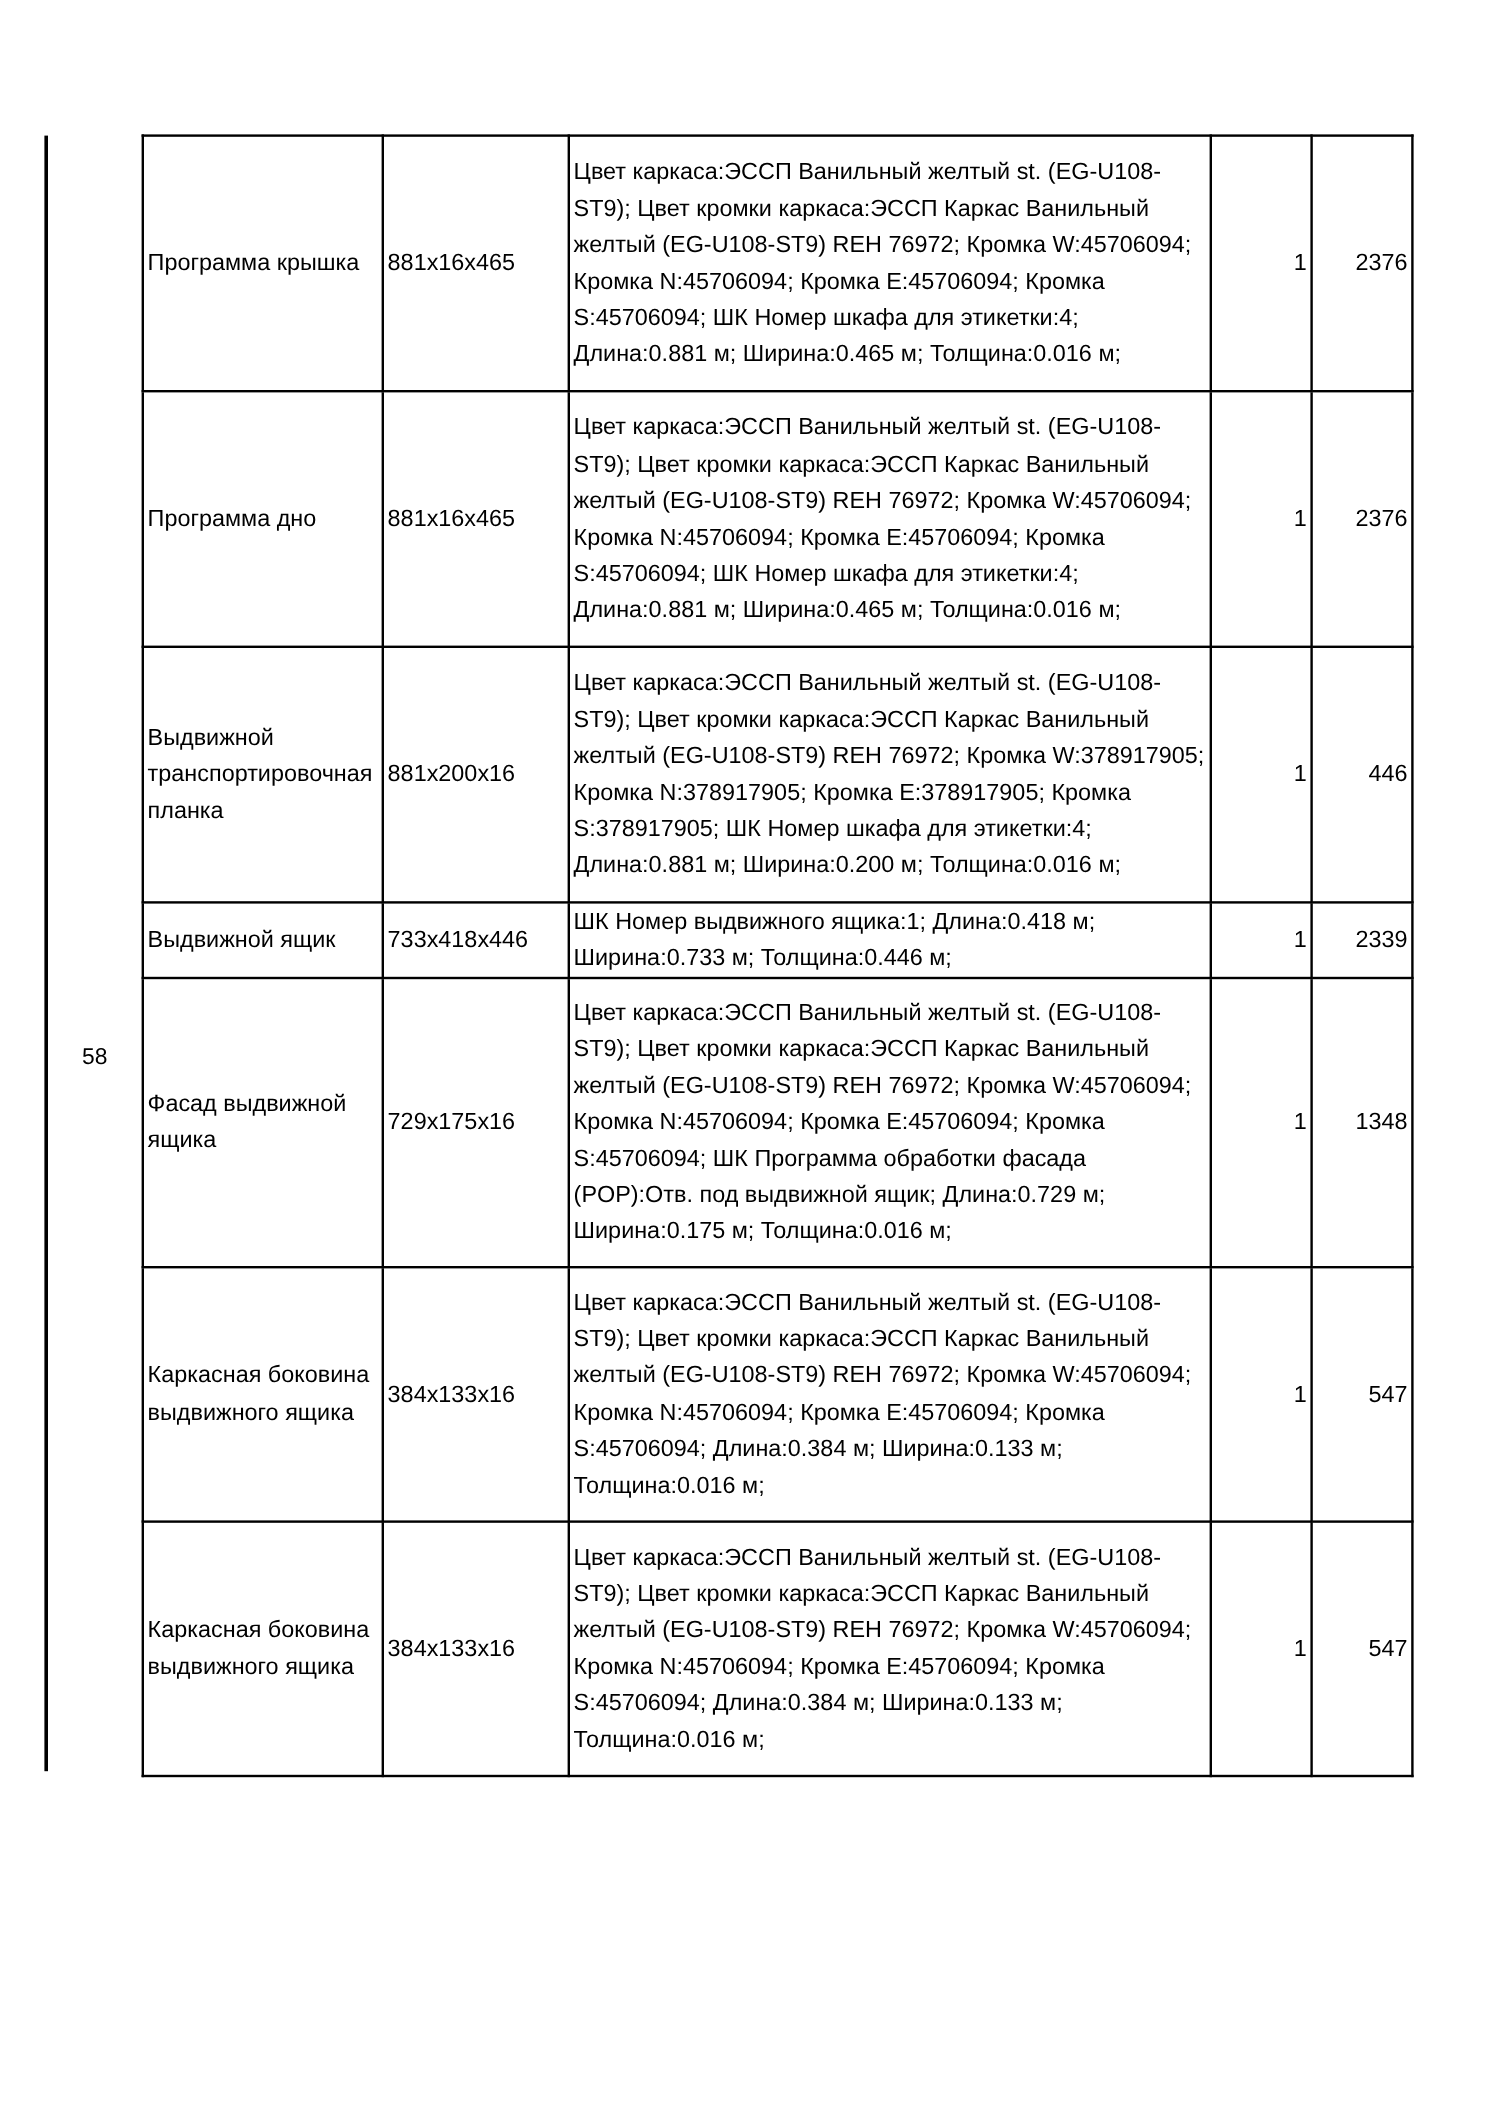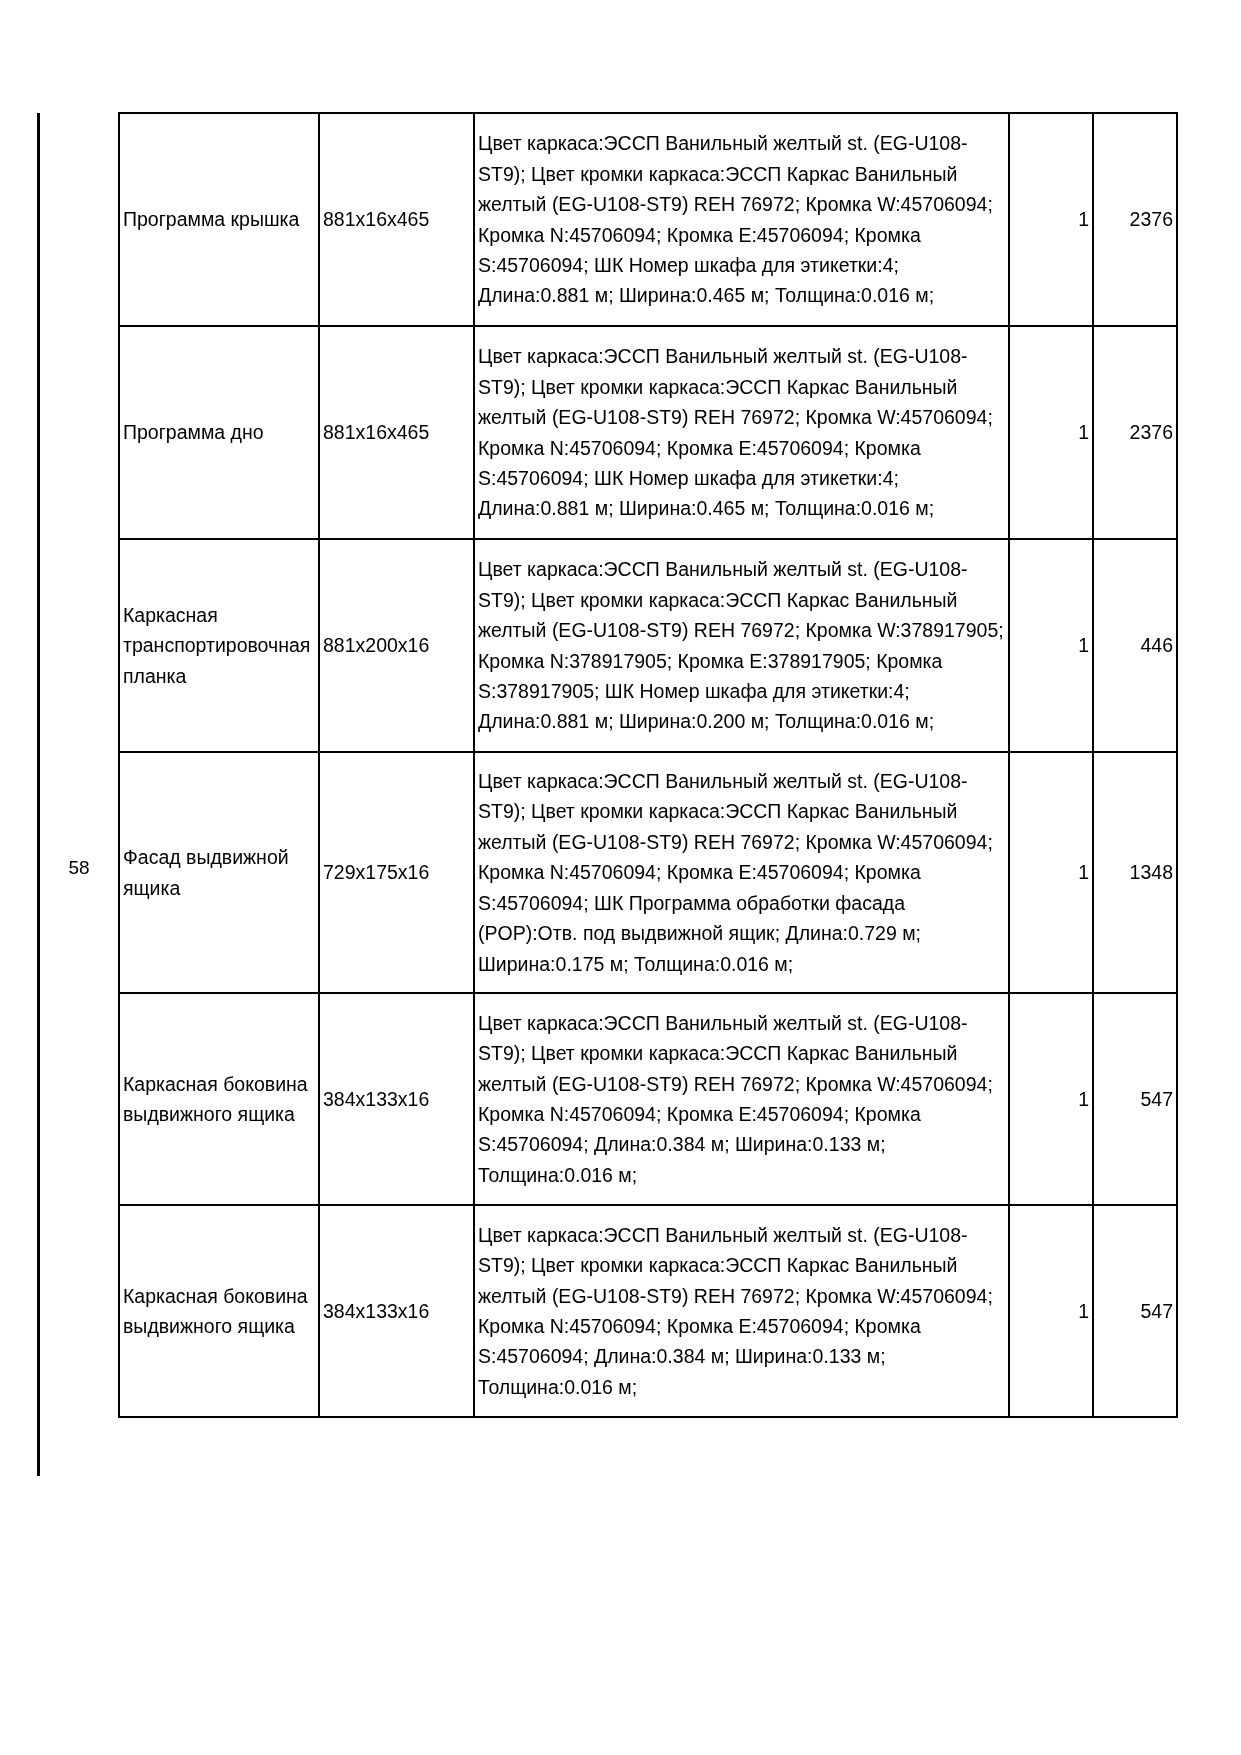--- a/index.html
+++ b/index.html
@@ -1,19 +1,19 @@
 <!DOCTYPE html>
 <html><head>
 <meta charset="utf-8">
 <style>
   html, body { margin: 0; padding: 0; background: #ffffff; }
   body { width: 1241px; height: 1755px; position: relative; overflow: hidden;
          font-family: "Liberation Sans", "DejaVu Sans", sans-serif; color: #000; }
   .left-rule { position: absolute; left: 37px; top: 113px; width: 3px; height: 1363px; background: #000; }
-  .num-cell { position: absolute; left: 40px; top: 113px; width: 76px; height: 1363px; }
+  .num-cell { position: absolute; left: 40px; top: 127px; width: 76px; height: 1363px; }
   .row-number { position: absolute; left: 0; width: 78px; text-align: center; top: 740px;
                 font-size: 19px; line-height: 30px; }
   table.spec { position: absolute; left: 118px; top: 112px; border-collapse: collapse;
                table-layout: fixed; }
   table.spec td { border: 2.5px solid #000; font-size: 19.5px; line-height: 30.4px;
                   padding: 0 3px; vertical-align: middle; word-wrap: break-word; }
   col.c-name { width: 200px; }
   col.c-size { width: 155px; }
   col.c-desc { width: 535px; }
   col.c-qty  { width: 84px; }
@@ -53,25 +53,32 @@
       <td class="price">2376</td>
     </tr>
     <tr class="r2">
       <td>Программа дно</td>
       <td>881x16x465</td>
       <td class="desc">Цвет каркаса:ЭССП Ванильный желтый st. (EG-U108-ST9); Цвет кромки каркаса:ЭССП Каркас Ванильный желтый (EG-U108-ST9) REH 76972; Кромка W:45706094; Кромка N:45706094; Кромка E:45706094; Кромка S:45706094; ШК Номер шкафа для этикетки:4; Длина:0.881 м; Ширина:0.465 м; Толщина:0.016 м;</td>
       <td class="qty">1</td>
       <td class="price">2376</td>
     </tr>
     <tr class="r3">
-      <td>Каркасная транспортировочная планка</td>
+      <td>Выдвижной транспортировочная планка</td>
       <td>881x200x16</td>
       <td class="desc">Цвет каркаса:ЭССП Ванильный желтый st. (EG-U108-ST9); Цвет кромки каркаса:ЭССП Каркас Ванильный желтый (EG-U108-ST9) REH 76972; Кромка W:378917905; Кромка N:378917905; Кромка E:378917905; Кромка S:378917905; ШК Номер шкафа для этикетки:4; Длина:0.881 м; Ширина:0.200 м; Толщина:0.016 м;</td>
       <td class="qty">1</td>
       <td class="price">446</td>
+    </tr>
+    <tr class="r4">
+      <td>Выдвижной ящик</td>
+      <td>733x418x446</td>
+      <td class="desc">ШК Номер выдвижного ящика:1; Длина:0.418 м; Ширина:0.733 м; Толщина:0.446 м;</td>
+      <td class="qty">1</td>
+      <td class="price">2339</td>
     </tr>
     <tr class="r5">
       <td>Фасад выдвижной ящика</td>
       <td>729x175x16</td>
       <td class="desc">Цвет каркаса:ЭССП Ванильный желтый st. (EG-U108-ST9); Цвет кромки каркаса:ЭССП Каркас Ванильный желтый (EG-U108-ST9) REH 76972; Кромка W:45706094; Кромка N:45706094; Кромка E:45706094; Кромка S:45706094; ШК Программа обработки фасада (POP):Отв. под выдвижной ящик; Длина:0.729 м; Ширина:0.175 м; Толщина:0.016 м;</td>
       <td class="qty">1</td>
       <td class="price">1348</td>
     </tr>
     <tr class="r6">
       <td>Каркасная боковина выдвижного ящика</td>

